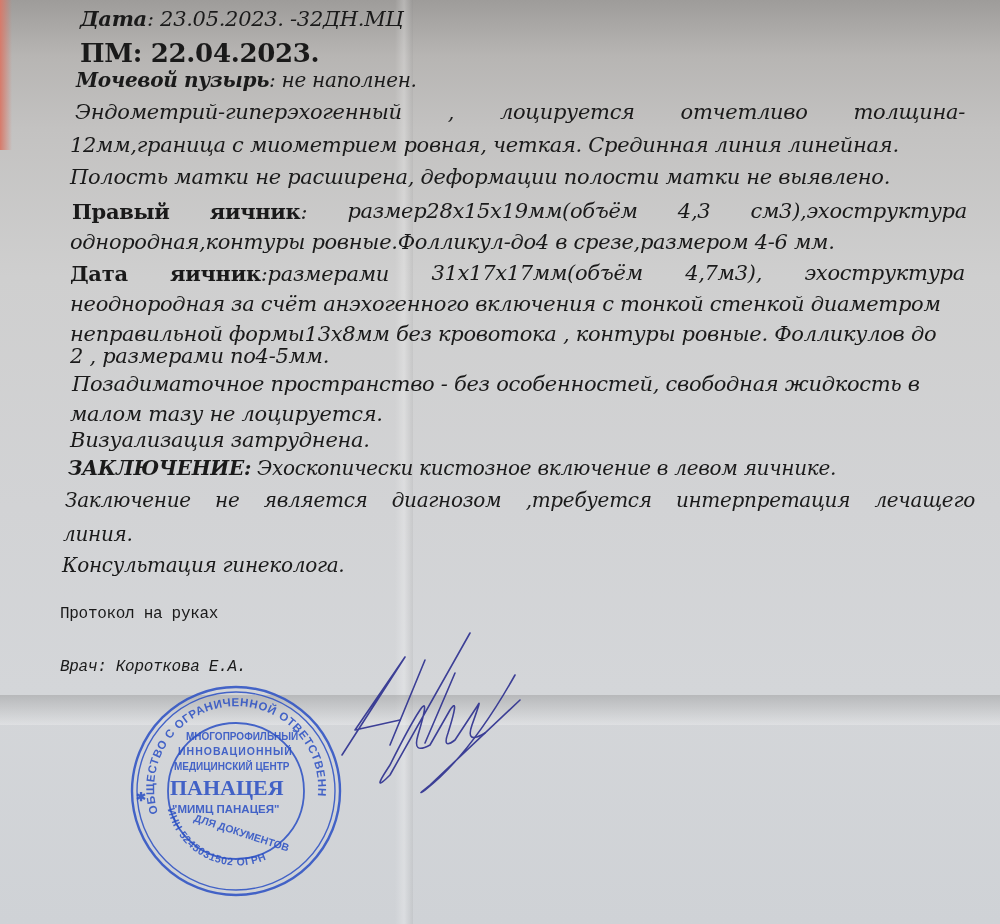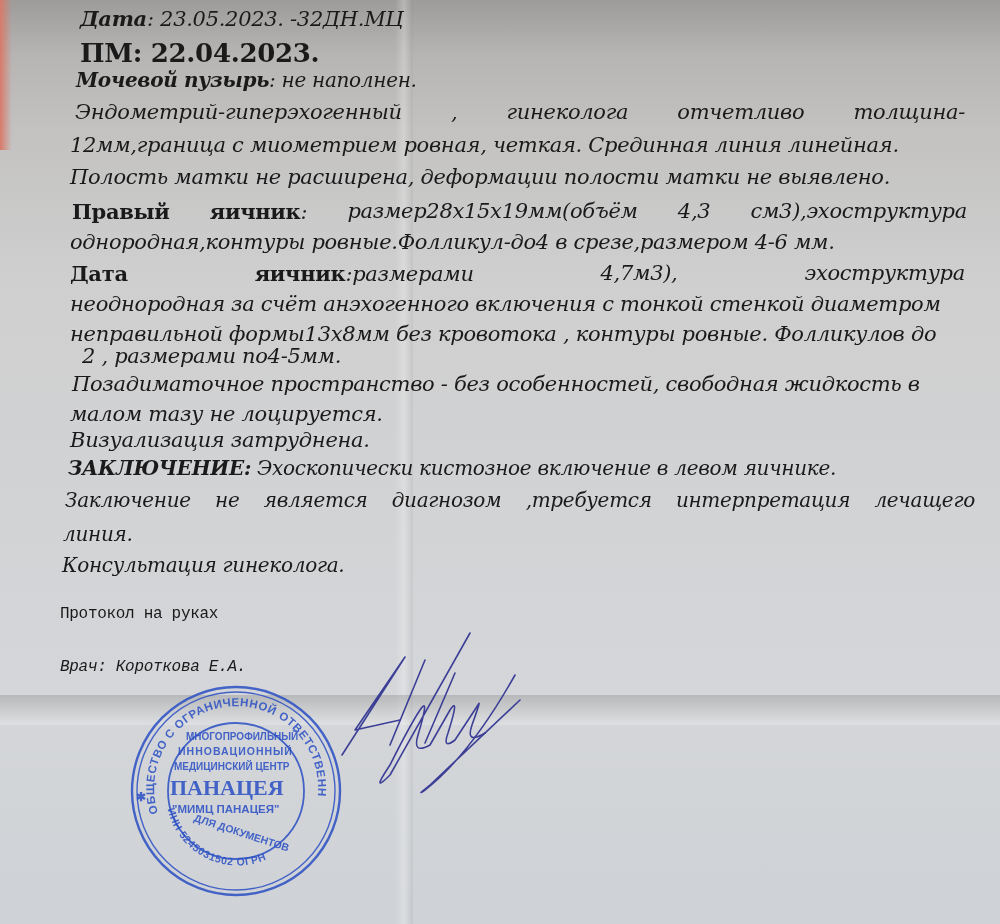--- a/index.html
+++ b/index.html
@@ -75,45 +75,46 @@
 
   <div class="line b" style="left:80px; top:38px; font-size:26px; font-style:normal;">ПМ: 22.04.2023.</div>
 
   <div class="line" style="left:76px; top:68px; font-size:20px;">
     <span class="b">Мочевой пузырь</span><span>: не наполнен.</span>
   </div>
 
   <div class="line justify" style="left:75px; top:100px; width:890px;">
     <span>Эндометрий-гиперэхогенный</span>
     <span>,</span>
-    <span>гинеколога</span>
+    <span>лоцируется</span>
     <span>отчетливо</span>
     <span>толщина-</span>
   </div>
   <div class="line" style="left:70px; top:133px;">12мм,граница с миометрием ровная, четкая. Срединная линия линейная.</div>
   <div class="line" style="left:70px; top:165px;">Полость матки не  расширена, деформации полости матки не выявлено.</div>
 
   <div class="line justify" style="left:72px; top:199px; width:895px;">
     <span class="b" style="font-style:normal">Правый</span>
     <span><span class="b" style="font-style:normal">яичник</span>:</span>
     <span>размер28х15х19мм(объём</span>
     <span>4,3</span>
     <span>см3),эхоструктура</span>
   </div>
   <div class="line" style="left:70px; top:230px;">однородная,контуры ровные.Фолликул-до4 в срезе,размером 4-6 мм.</div>
 
   <div class="line justify" style="left:70px; top:261px; width:895px;">
     <span class="b" style="font-style:normal">Дата</span>
     <span><span class="b" style="font-style:normal">яичник</span><span>:размерами</span></span>
+    <span>31х17х17мм(объём</span>
     <span>4,7м3),</span>
     <span>эхоструктура</span>
   </div>
   <div class="line" style="left:70px; top:292px;">неоднородная за счёт анэхогенного включения с тонкой стенкой диаметром</div>
   <div class="line" style="left:70px; top:322px;">неправильной формы13х8мм без кровотока , контуры ровные. Фолликулов до</div>
-  <div class="line" style="left:82px; top:344px;"> 2 , размерами по4-5мм.</div>
+  <div class="line" style="left:70px; top:344px;"> 2 , размерами по4-5мм.</div>
 
   <div class="line" style="left:72px; top:372px;">Позадиматочное  пространство - без особенностей, свободная жидкость в</div>
   <div class="line" style="left:70px; top:402px;">малом тазу  не лоцируется.</div>
 
   <div class="line" style="left:70px; top:428px;">Визуализация затруднена.</div>
 
   <div class="line" style="left:68px; top:456px; font-size:20px;">
     <span class="b">ЗАКЛЮЧЕНИЕ:</span><span> Эхоскопически кистозное включение в левом яичнике.</span>
   </div>
 

